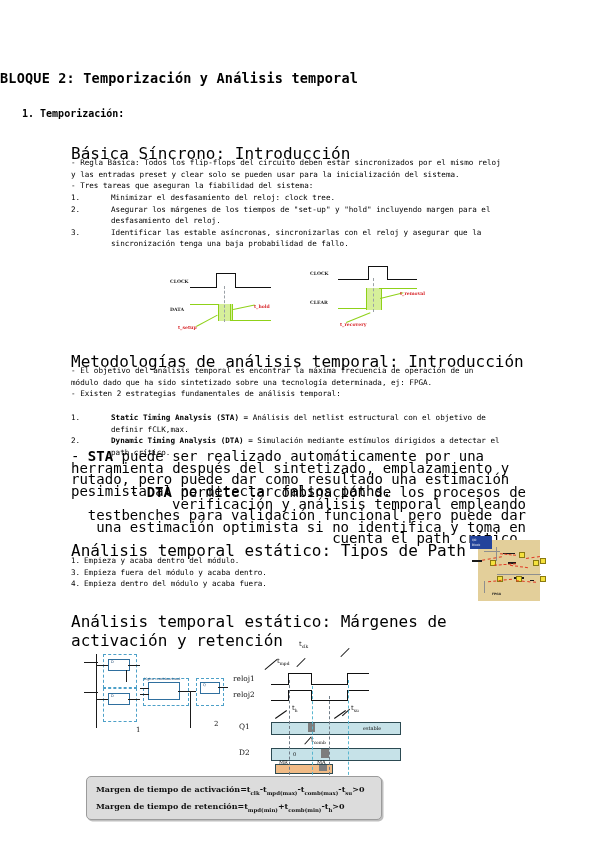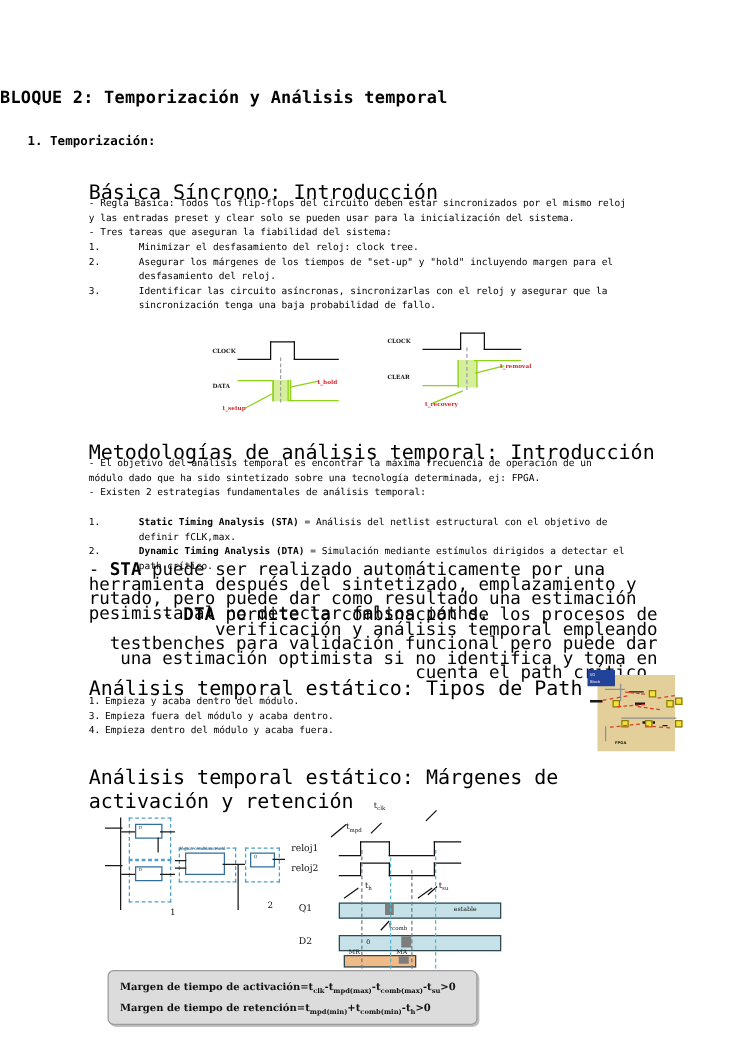--- a/index.html
+++ b/index.html
@@ -118,21 +118,21 @@
     <div class="blk" style="top:168.6px;">
         <div class="body-line">y las entradas preset y clear solo se pueden usar para la inicialización del sistema.</div>
       </div>
     <div class="blk" style="top:180.2px;">
         <div class="body-line">- Tres tareas que aseguran la fiabilidad del sistema:</div>
       </div>
 
     <ul class="ol blk" style="top:192px; width:440px;">
       <li><span class="num">1.</span><span>Minimizar el desfasamiento del reloj: clock tree.</span></li>
       <li><span class="num">2.</span><span>Asegurar los márgenes de los tiempos de "set-up" y "hold" incluyendo margen para el desfasamiento del reloj.</span></li>
-      <li><span class="num">3.</span><span>Identificar las circuito asíncronas, sincronizarlas con el reloj y asegurar que la sincronización tenga una baja probabilidad de fallo.</span></li>
+      <li><span class="num">3.</span><span>Identificar las estable asíncronas, sincronizarlas con el reloj y asegurar que la sincronización tenga una baja probabilidad de fallo.</span></li>
     </ul>
   </div>
 
   <div class="fig1">
 
     <div class="wf" style="left:0px;">
       <div class="wf-lbl" style="left:0px; top:15px;">CLOCK</div>
       <div class="clkline" style="left:20px; top:23px; width:26px; height:1.3px;"></div>
       <div class="clkline" style="left:46px; top:9px; width:1.3px; height:15px;"></div>
       <div class="clkline" style="left:46px; top:9px; width:20px; height:1.3px;"></div>

